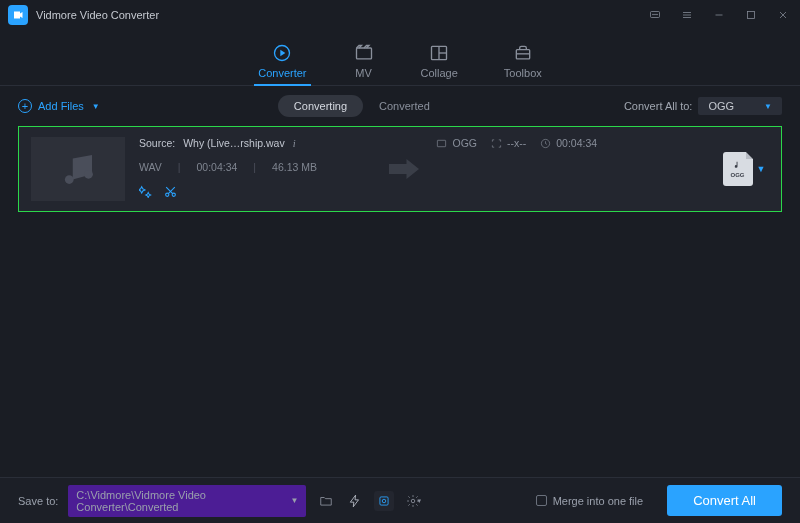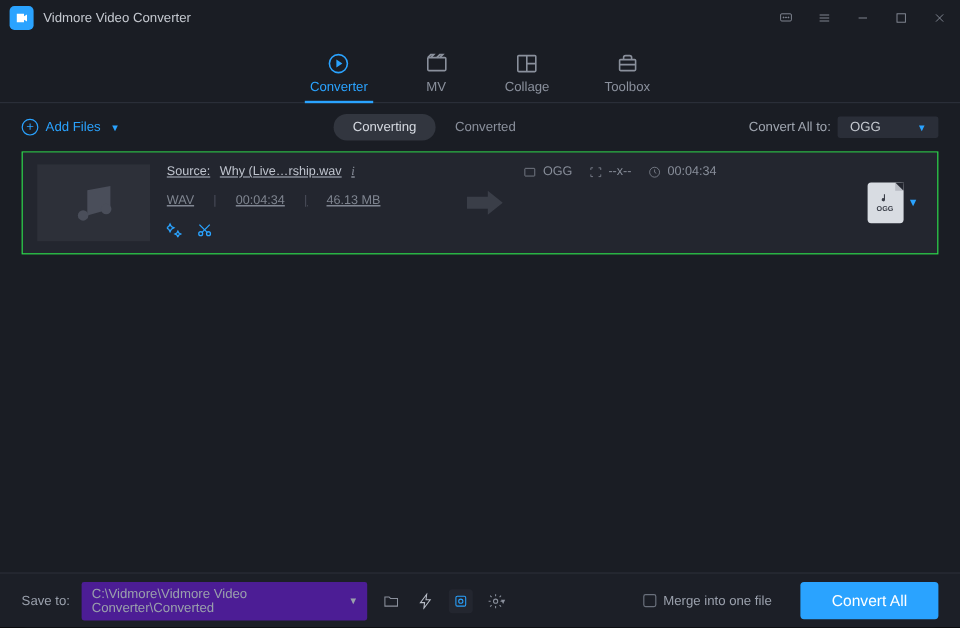--- a/index.html
+++ b/index.html
@@ -35,21 +35,21 @@
   .subtab.active { background: #32363f; color: #d5d9e0; }
   .convert-all-to { display: flex; align-items: center; gap: 6px; font-size: 11px; }
   .select-ogg { background: #2a2e38; padding: 3px 10px; color: #c5c9d0; display: flex; align-items: center; gap: 30px; cursor: pointer; border-radius: 2px; }
   .select-ogg .caret { color: #2aa3ff; font-size: 8px; }
 
   
   .list-area { flex: 1; padding: 0 18px 8px 18px; overflow: hidden; }
   .file-card { border: 1.5px solid #2bd84a; background: #23262f; height: 86px; display: flex; align-items: stretch; padding: 10px 12px; gap: 14px; }
   .thumb { width: 94px; background: #2d3039; display: flex; align-items: center; justify-content: center; }
   .thumb svg { width: 42px; height: 42px; fill: #4a4e5a; }
-  .src-col { flex: 1; display: flex; flex-direction: column; justify-content: space-between; font-size: 10.5px; color: #9aa0ac; min-width: 0; text-decoration: underline; }
+  .src-col { flex: 1; display: flex; flex-direction: column; justify-content: space-between; font-size: 10.5px; color: #9aa0ac; min-width: 0; }
   .src-row1 { display: flex; align-items: center; gap: 8px; color: #c0c5cf; }
   .info-i { font-style: italic; font-family: Georgia, serif; cursor: pointer; color: #8a909c; }
   .src-row2 { display: flex; align-items: center; gap: 16px; color: #7f8590; }
   .sep { color: #4a4e5a; }
   .src-row3 { display: flex; gap: 12px; color: #2aa3ff; font-size: 13px; }
   .src-row3 span { cursor: pointer; }
   .arrow-col { width: 36px; display: flex; align-items: center; justify-content: center; }
   .arrow-col svg { width: 30px; height: 22px; fill: #3a3e48; }
   .out-col { flex: 1.15; display: flex; flex-direction: column; justify-content: space-between; font-size: 10.5px; color: #9aa0ac; min-width: 0; }
   .out-row1 { display: flex; align-items: center; gap: 8px; color: #c0c5cf; }

